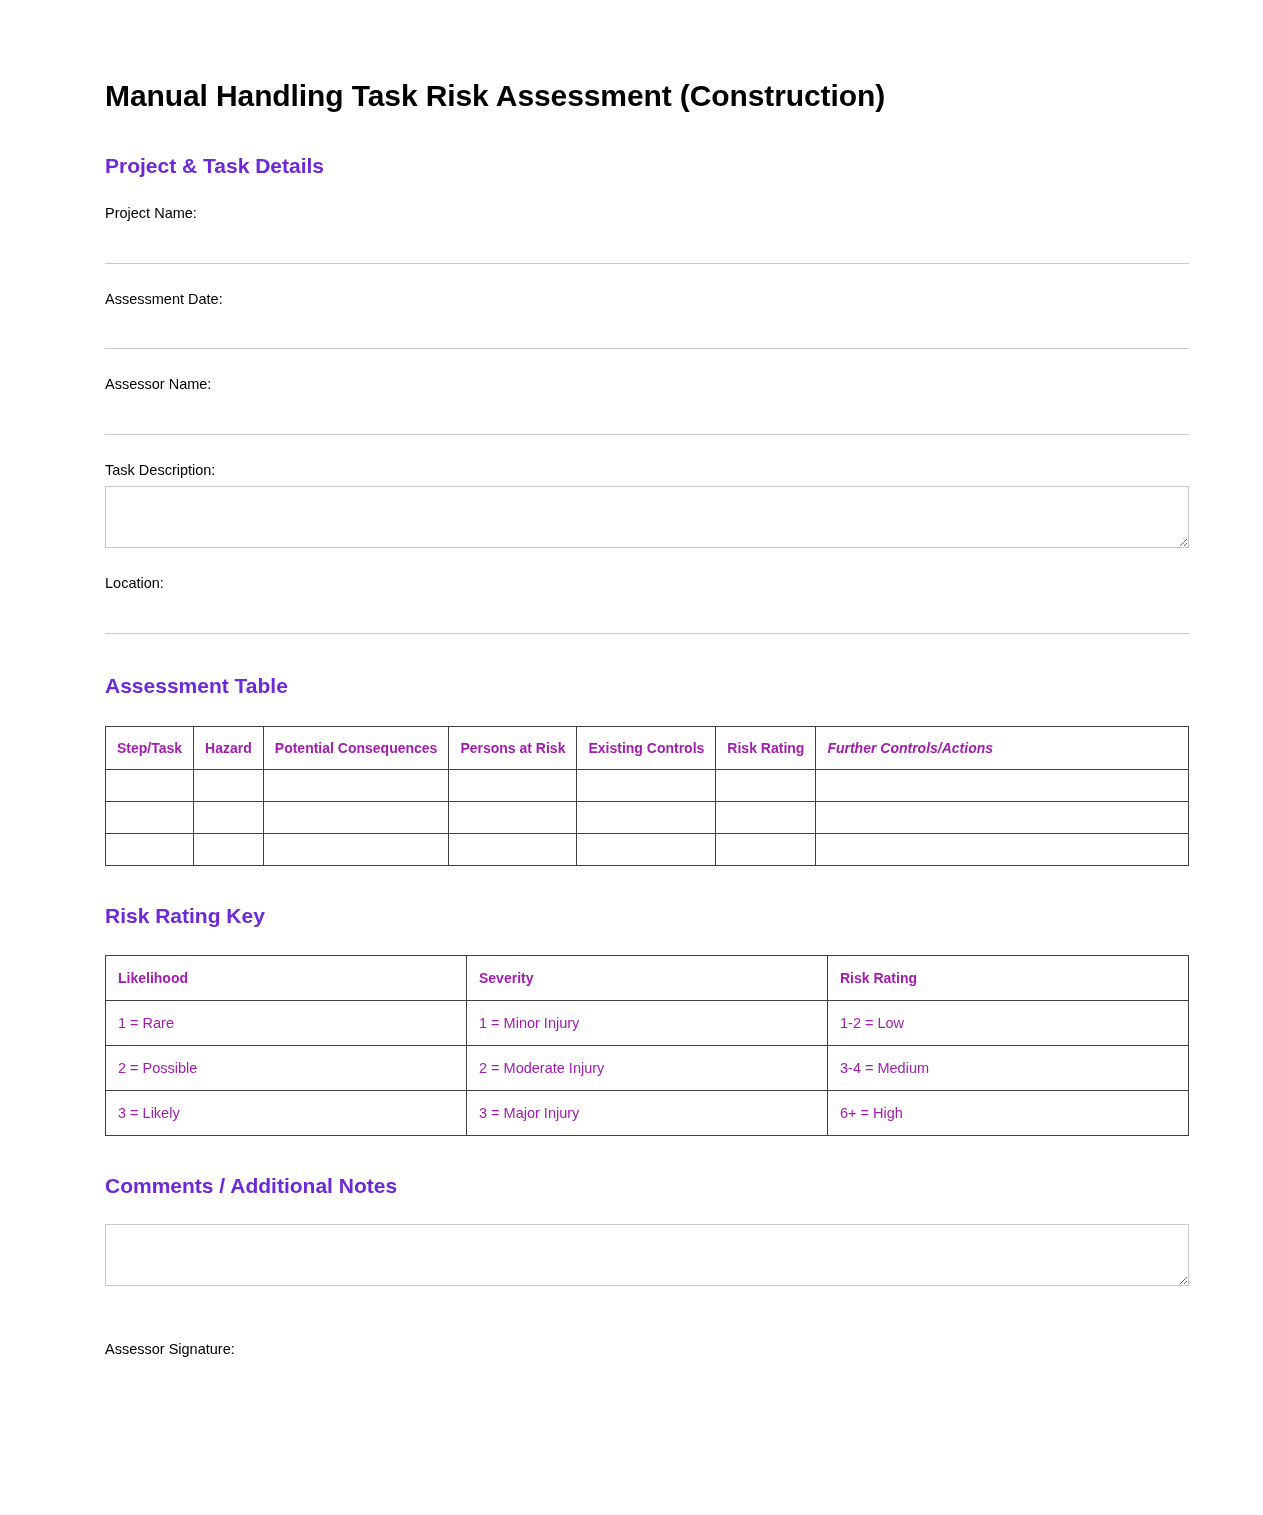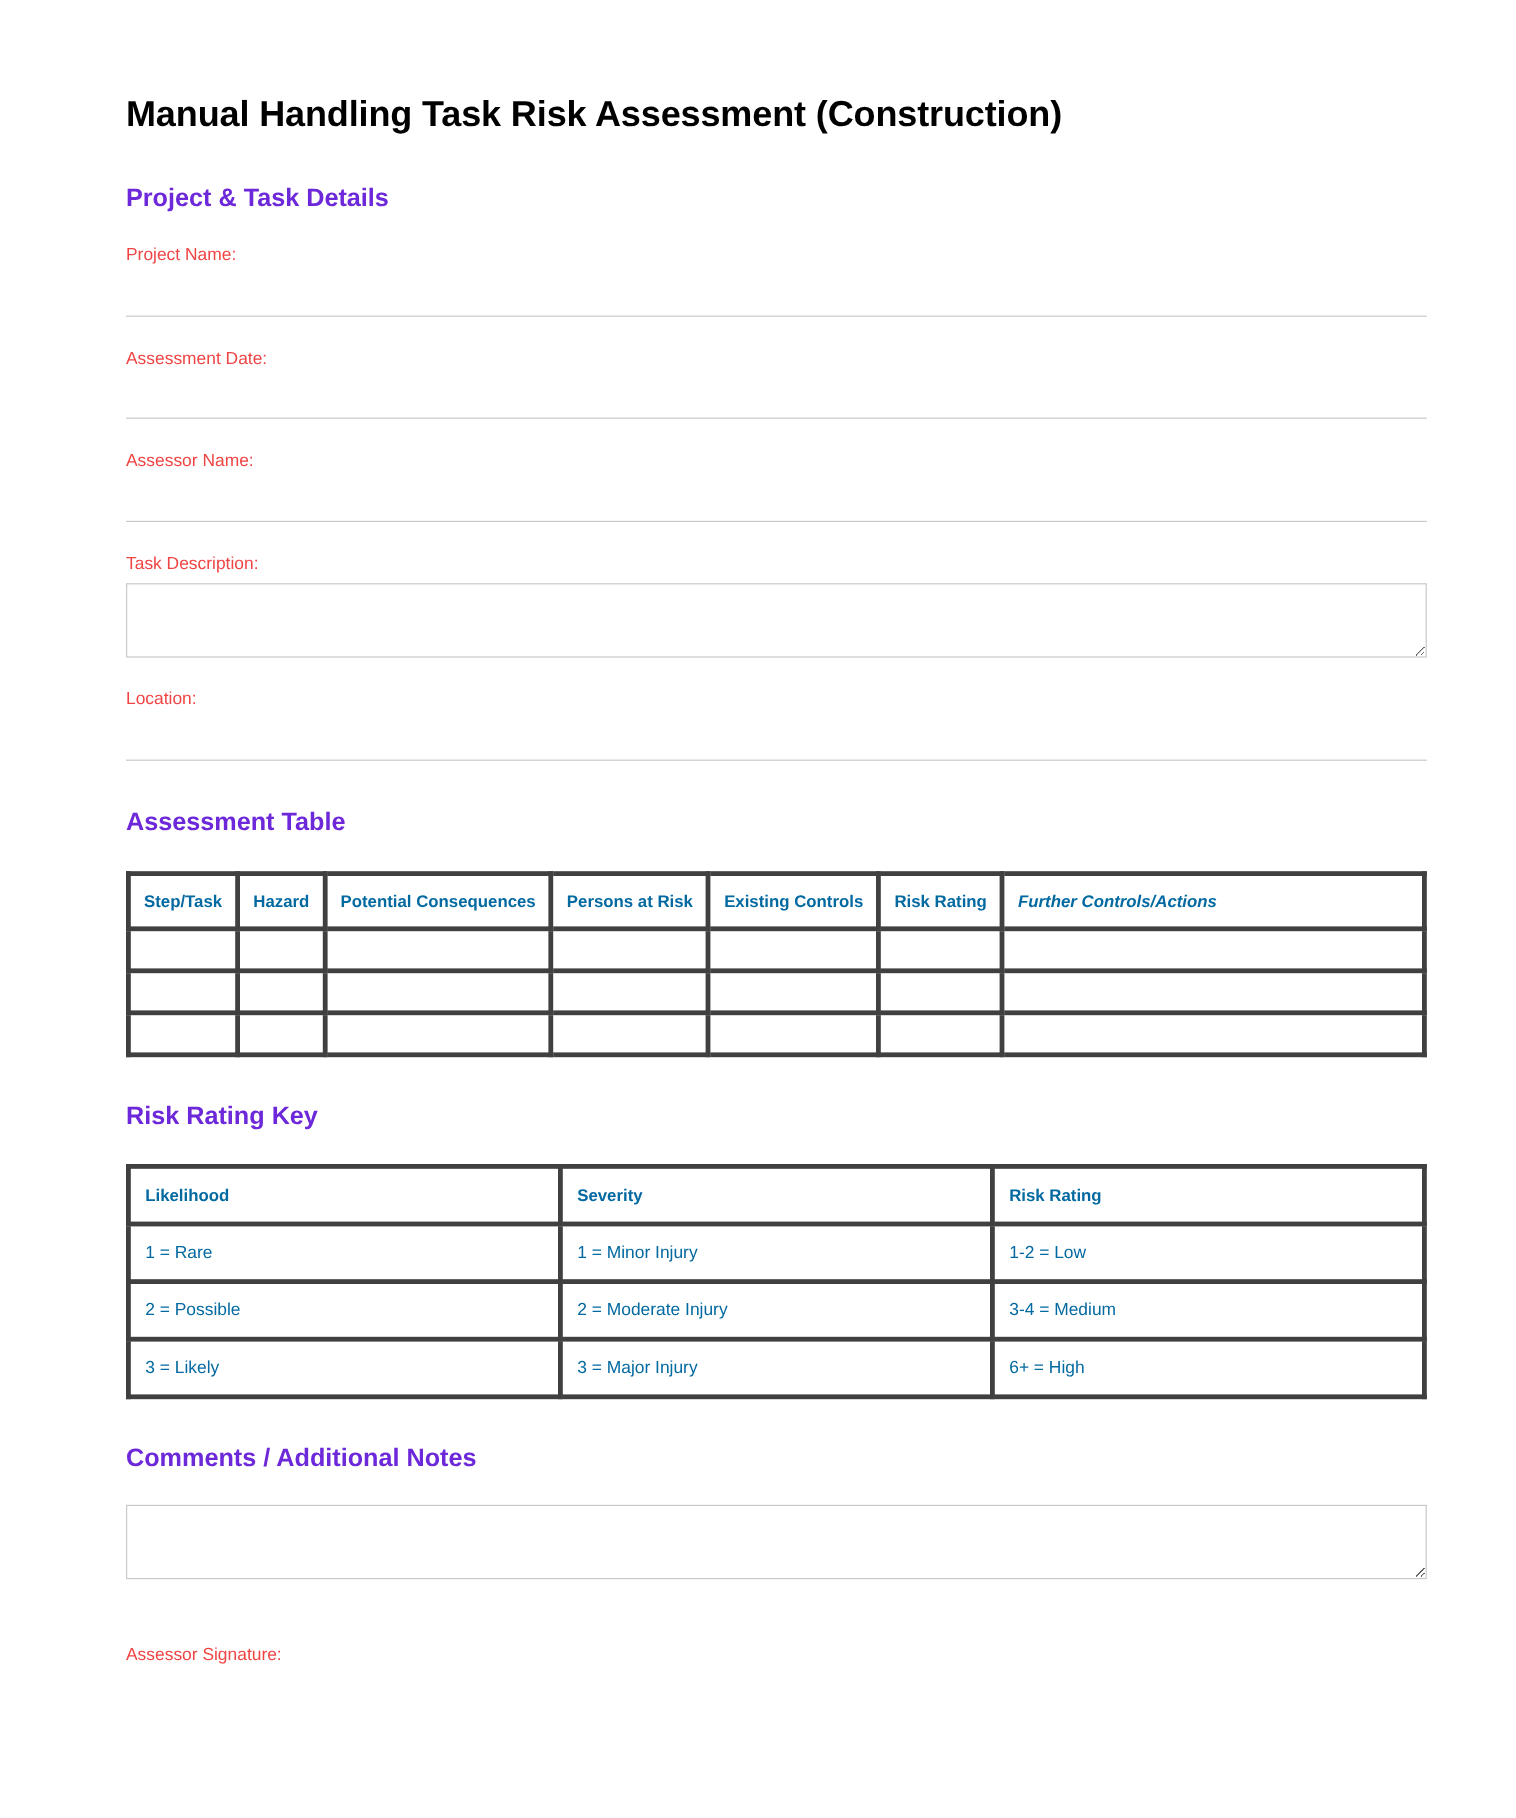--- a/index.html
+++ b/index.html
@@ -41,21 +41,21 @@
     margin-top: 38px;
   }
 
   .field {
     margin-top: 26px;
   }
   .field-label {
     display: block;
     font-size: 14.5px;
     line-height: 1.35;
-    color: #ef4444;
+    color: #000000;
     margin-bottom: 6px;
   }
   input.line-input {
     display: block;
     width: 100%;
     box-sizing: border-box;
     border: none;
     border-bottom: 1px solid #c9c9c9;
     outline: none;
     background: transparent;
@@ -84,25 +84,25 @@
   textarea.comments { height: 62px; }
 
   table.grid {
     border-collapse: collapse;
     width: 100%;
     margin-top: 28px;
     table-layout: auto;
   }
   table.grid th,
   table.grid td {
-    border: 4px solid #404040;
+    border: 1px solid #404040;
     text-align: left;
     vertical-align: middle;
     font-size: 14px;
-    color: #0369a1;
+    color: #a21caf;
   }
   table.grid th {
     font-weight: bold;
     padding: 12px 10px;
     white-space: nowrap;
     background: #ffffff;
   }
   table.grid td {
     padding: 12px 10px;
     height: 12px;

